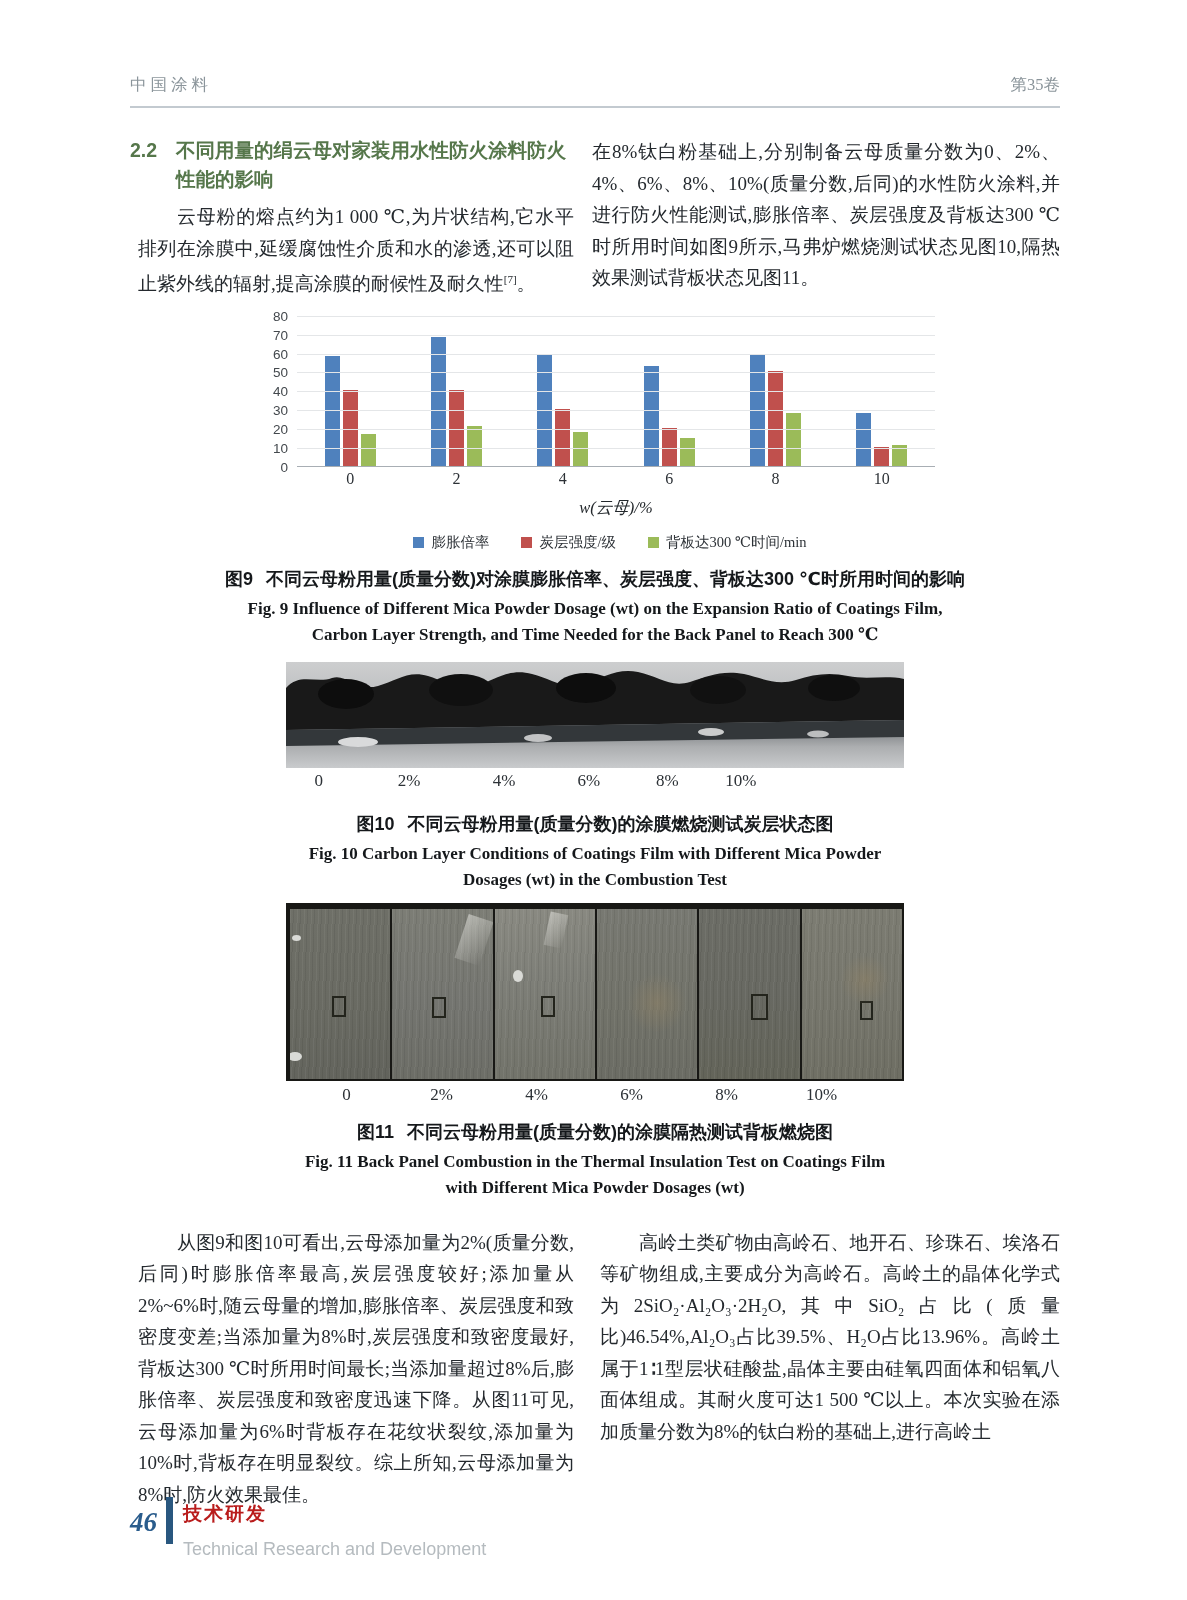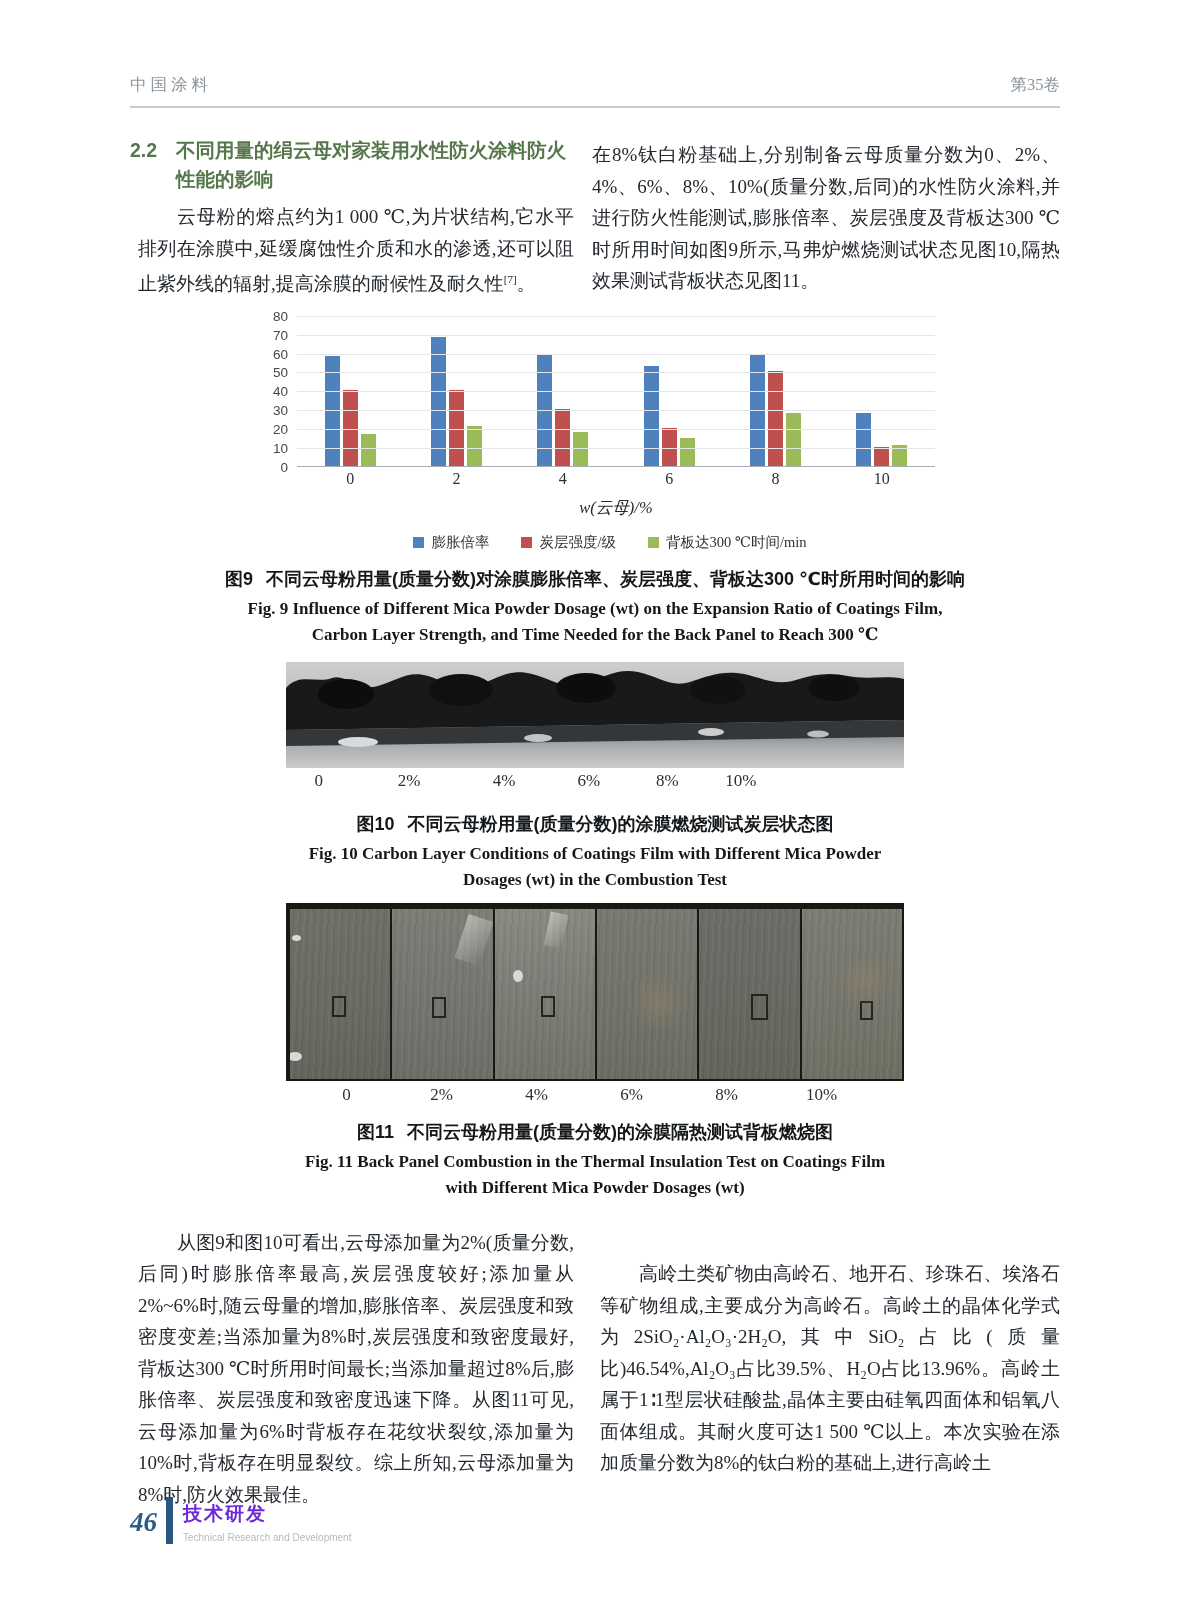--- a/index.html
+++ b/index.html
@@ -4,21 +4,21 @@
 <style>
   html,body{margin:0;padding:0;background:#e9e9e9;}
   .page{position:relative;width:1187px;height:1600px;background:#ffffff;margin:0 auto;
         font-family:"Liberation Serif","DejaVu Serif",serif;color:#24292e;overflow:hidden;box-sizing:border-box;
         padding:74px 127px 0 130px;}
   
   .hdr{display:flex;justify-content:space-between;align-items:flex-end;color:#8b959b;
        font-size:16.5px;padding-bottom:10px;border-bottom:2px solid #c3cad0;}
   .hdr .j{letter-spacing:4px;}
   
-  .twocol{display:flex;margin-top:28px;align-items:center;}
+  .twocol{display:flex;margin-top:28px;}
   .col-l{width:444px;}
   .col-r{flex:1;margin-left:18px;}
   .sec-head{display:flex;font-family:"Liberation Sans","DejaVu Sans",sans-serif;font-weight:bold;
             font-size:19.5px;line-height:29px;color:#56774b;margin-bottom:7px;}
   .sec-num{width:46px;flex:none;}
   .sec-title{flex:1;}
   p.body{font-size:19px;line-height:31.5px;text-align:justify;margin:0;}
   p.ind{text-indent:2.05em;margin-left:8px;}
   sup.ref{font-size:11px;}
   
@@ -77,22 +77,22 @@
   .fig11-labels{display:flex;width:600px;margin:4px auto 0;font-size:17px;color:#2c3136;
                 padding:0 26px 0 4px;box-sizing:border-box;}
   .fig11-labels span{flex:1;text-align:center;}
   
   .twocol.bottom{margin-top:26px;}
   
   .footer{position:absolute;left:130px;top:1497px;display:flex;align-items:flex-start;}
   .pg-num{font-style:italic;font-weight:bold;font-size:27px;color:#2a5c8c;margin:12px 9px 0 0;line-height:1;}
   .vbar{width:7px;height:47px;background:#29577f;margin-right:10px;flex:none;}
   .ft-txt{padding-top:4px;}
-  .ft-zh{font-family:"Liberation Sans",sans-serif;font-weight:bold;font-size:19px;color:#6d28d9;letter-spacing:2px;}
-  .ft-en{font-family:"Liberation Sans",sans-serif;font-size:10px;color:#b5bbbf;margin-top:5px;}
+  .ft-zh{font-family:"Liberation Sans",sans-serif;font-weight:bold;font-size:19px;color:#b91c1c;letter-spacing:2px;}
+  .ft-en{font-family:"Liberation Sans",sans-serif;font-size:18px;color:#b5bbbf;margin-top:12px;}
 </style>
 </head>
 <body>
 
 <div class="page">
 
   <div class="hdr">
     <span class="j">中国涂料</span>
     <span>第35卷</span>
   </div>

